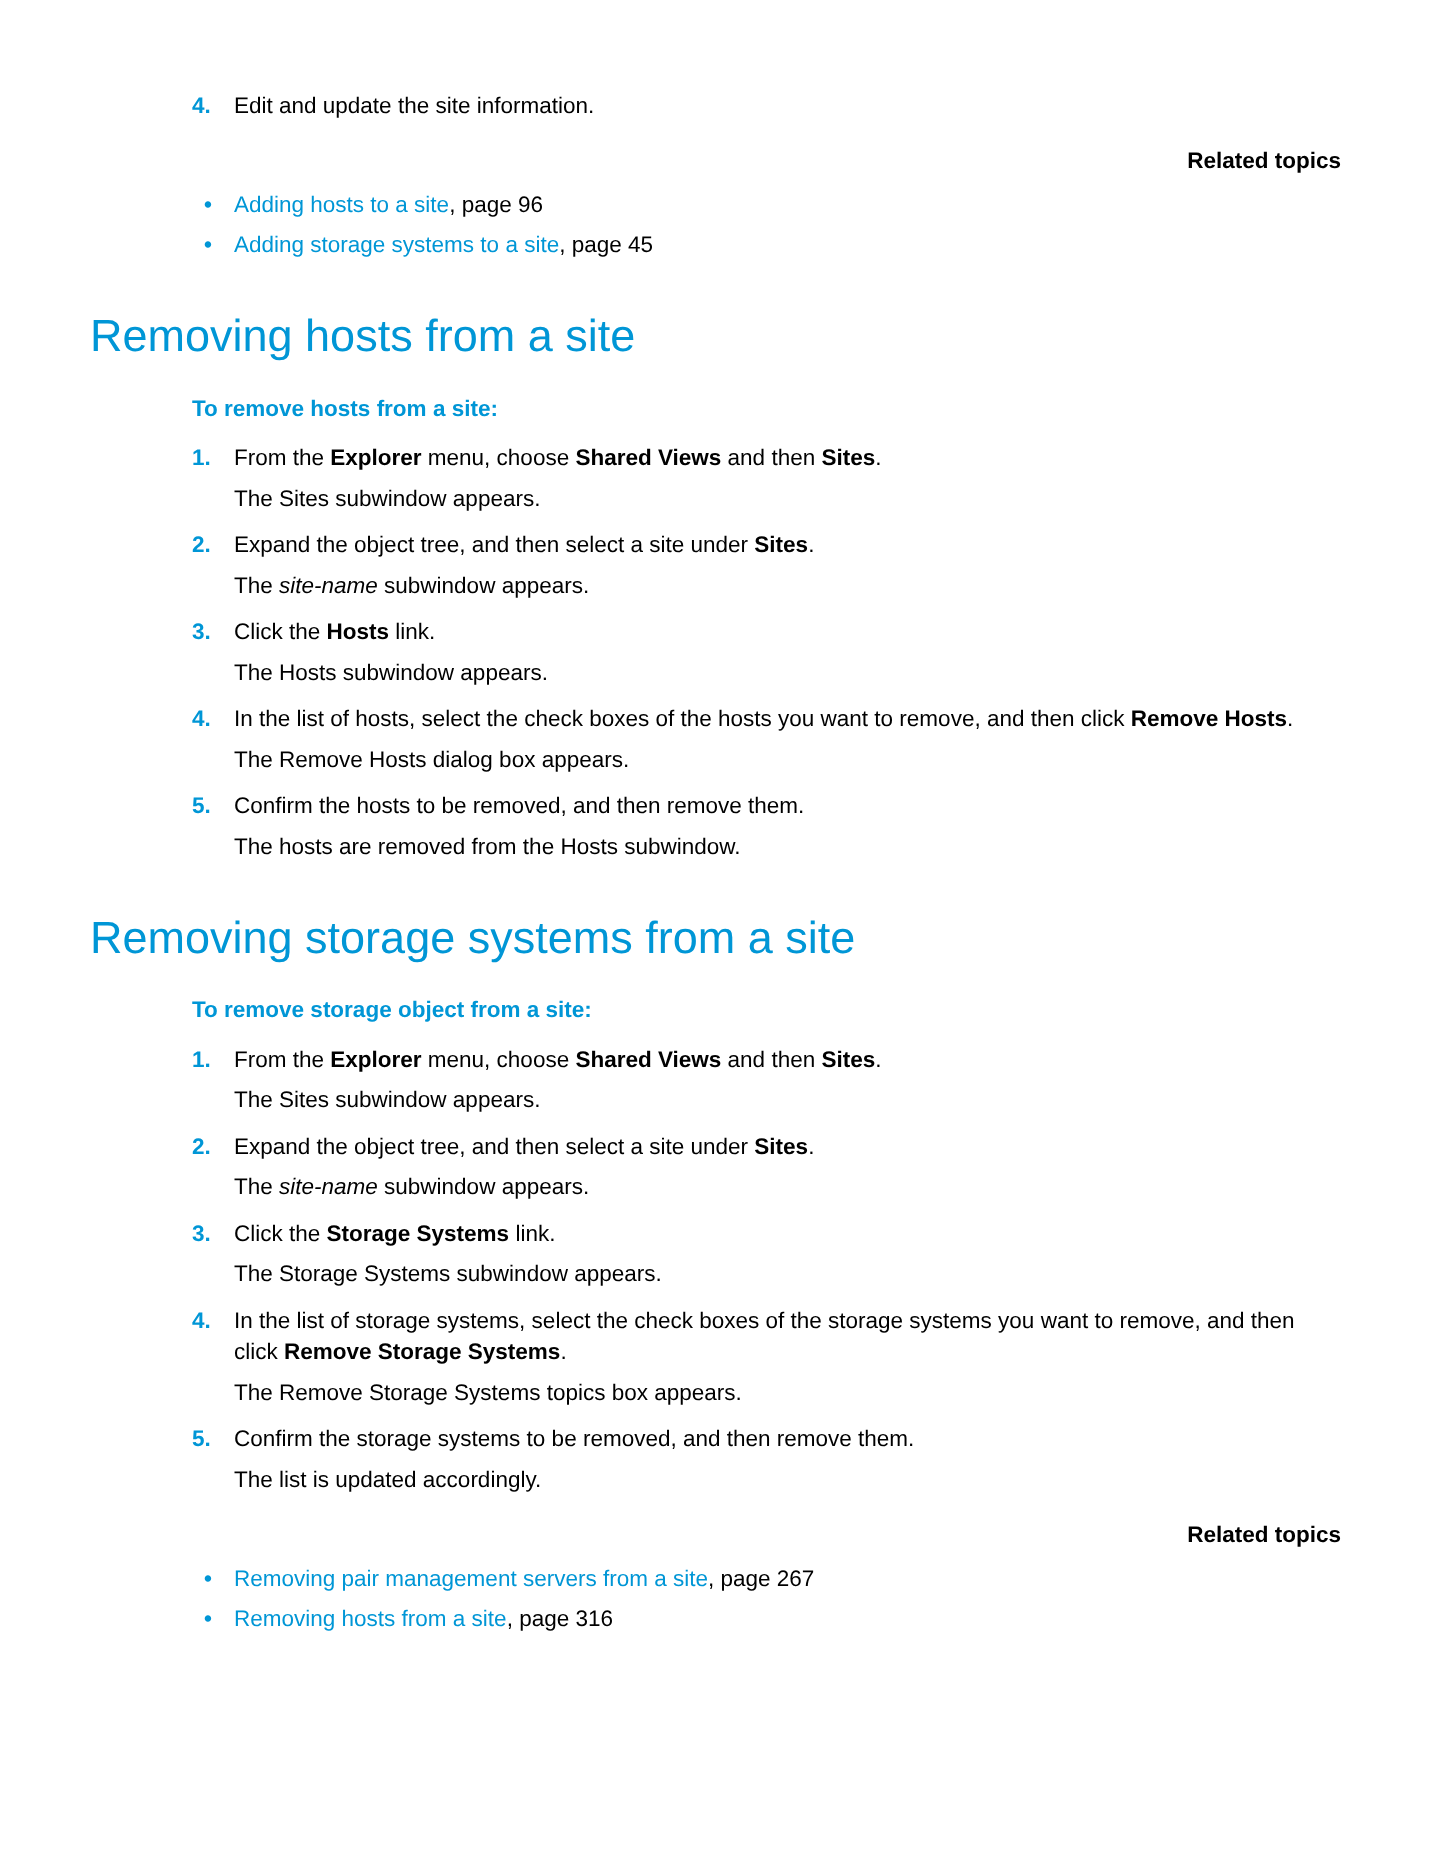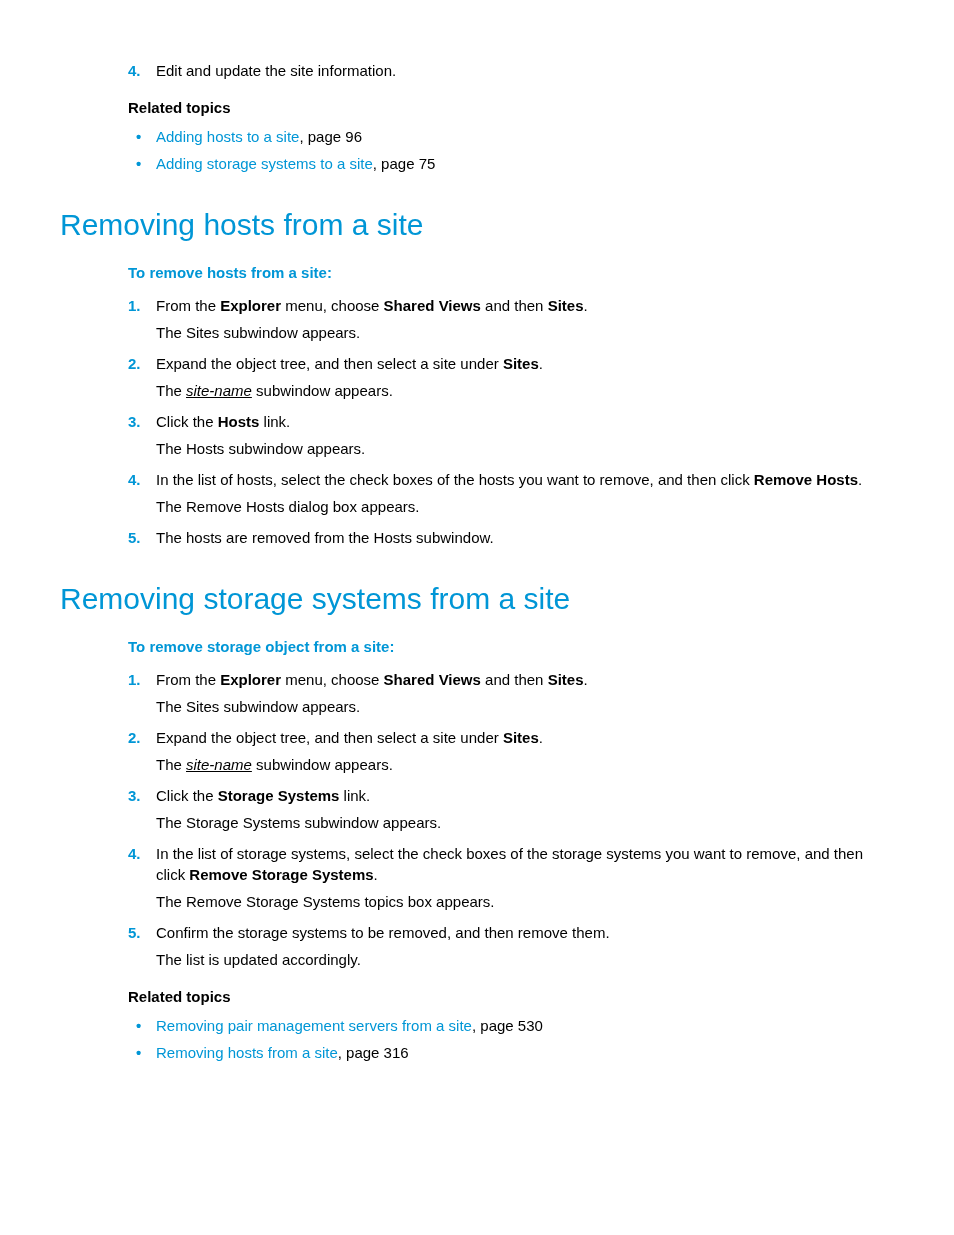--- a/index.html
+++ b/index.html
@@ -16,20 +16,21 @@
     font-family: "Futura", "Trebuchet MS", Arial, sans-serif;
     font-weight: 300;
     font-size: 30px;
     color: #0096d6;
     margin: 30px 0 16px 0;
   }
   .bold-h {
     font-weight: bold;
     font-size: 15px;
     margin: 16px 0 8px 0;
+    text-align: right;
   }
   .proc-h {
     font-weight: bold;
     font-size: 15px;
     color: #0096d6;
     margin: 0 0 12px 12px;
   }
   .indent1 { margin-left: 68px; }
   ol.steps {
     list-style: none;
@@ -66,21 +67,21 @@
   ul.bullets > li::before {
     content: "•";
     position: absolute;
     left: 8px;
     top: 0;
     color: #0096d6;
     font-weight: bold;
   }
   .link { color: #0096d6; }
   .b { font-weight: bold; }
-  .i { font-style: italic; text-decoration: underline; }
+  .i { font-style: italic; }
   .footer {
     margin-top: 90px;
     margin-left: 68px;
     font-size: 14px;
   }
 </style>
 </head>
 <body>
 
 <ol class="steps" style="counter-reset: step 3;">
@@ -88,21 +89,21 @@
     <span>Edit and update the site information.</span>
   </li>
 </ol>
 
 <div class="indent1 bold-h">Related topics</div>
 <ul class="bullets">
   <li>
     <span class="link">Adding hosts to a site</span><span>, page 96</span>
   </li>
   <li>
-    <span class="link">Adding storage systems to a site</span><span>, page 75</span>
+    <span class="link">Adding storage systems to a site</span><span>, page 45</span>
   </li>
 </ul>
 
 <h1>Removing hosts from a site</h1>
 <div class="indent1 proc-h">To remove hosts from a site:</div>
 <ol class="steps" style="counter-reset: step 0;">
   <li>
     <span><span>From the </span><span class="b">Explorer</span><span> menu, choose </span><span class="b">Shared Views</span><span> and then </span><span class="b">Sites</span><span>.</span></span>
     <p>The Sites subwindow appears.</p>
   </li>
@@ -112,20 +113,21 @@
   </li>
   <li>
     <span><span>Click the </span><span class="b">Hosts</span><span> link.</span></span>
     <p>The Hosts subwindow appears.</p>
   </li>
   <li>
     <span><span>In the list of hosts, select the check boxes of the hosts you want to remove, and then click </span><span class="b">Remove Hosts</span><span>.</span></span>
     <p>The Remove Hosts dialog box appears.</p>
   </li>
   <li>
+    <span>Confirm the hosts to be removed, and then remove them.</span>
     <p>The hosts are removed from the Hosts subwindow.</p>
   </li>
 </ol>
 
 <h1>Removing storage systems from a site</h1>
 <div class="indent1 proc-h">To remove storage object from a site:</div>
 <ol class="steps" style="counter-reset: step 0;">
   <li>
     <span><span>From the </span><span class="b">Explorer</span><span> menu, choose </span><span class="b">Shared Views</span><span> and then </span><span class="b">Sites</span><span>.</span></span>
     <p>The Sites subwindow appears.</p>
@@ -144,21 +146,21 @@
   </li>
   <li>
     <span>Confirm the storage systems to be removed, and then remove them.</span>
     <p>The list is updated accordingly.</p>
   </li>
 </ol>
 
 <div class="indent1 bold-h">Related topics</div>
 <ul class="bullets">
   <li>
-    <span class="link">Removing pair management servers from a site</span><span>, page 530</span>
+    <span class="link">Removing pair management servers from a site</span><span>, page 267</span>
   </li>
   <li>
     <span class="link">Removing hosts from a site</span><span>, page 316</span>
   </li>
 </ul>
 
 <div class="footer">
   
   
 </div>

